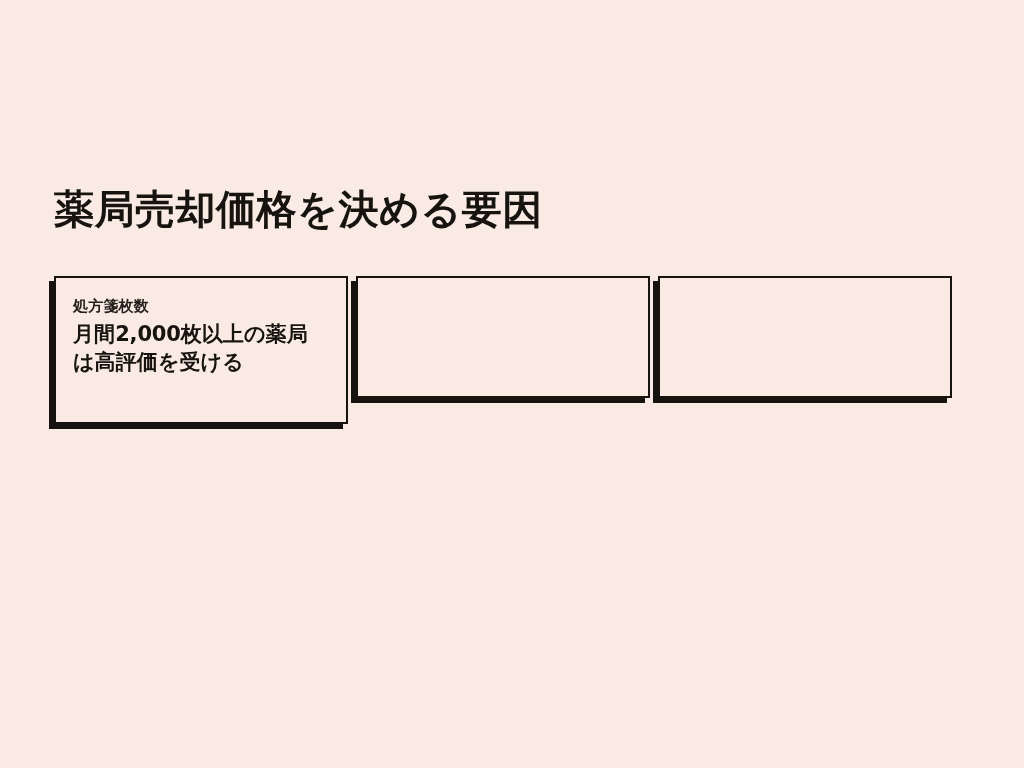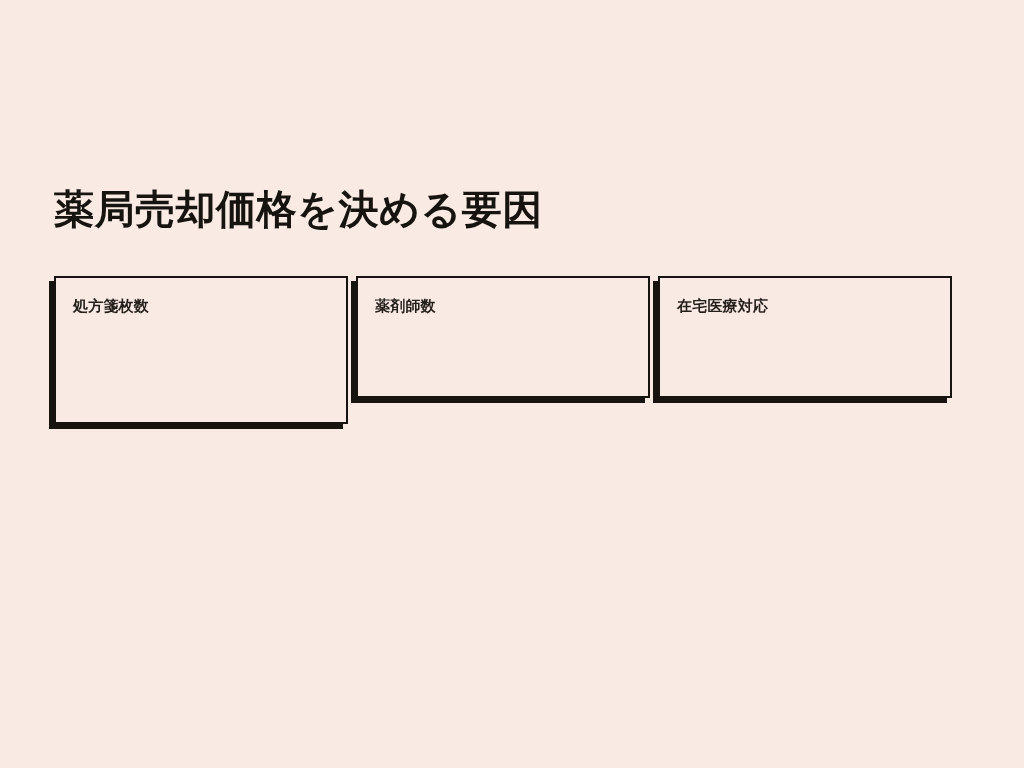--- a/index.html
+++ b/index.html
@@ -96,26 +96,25 @@
 <body>
 
 <div class="slide">
 
   <h1 class="slide-title">薬局売却価格を決める要因</h1>
 
   <div class="card-grid">
 
     <div class="card">
       <p class="card-label">処方箋枚数</p>
+      <p class="card-body"><span>月間</span><span class="num">2,000</span><span>枚以上の薬局は高評価を受ける</span></p>
     </div>
 
 
 
     <div class="card row-2">
-      <p class="card-label">薬剤師数</p>
     </div>
 
     <div class="card row-2">
-      <p class="card-label">在宅医療対応</p>
     </div>
 
   </div>
 </div>
 
 </body></html>

